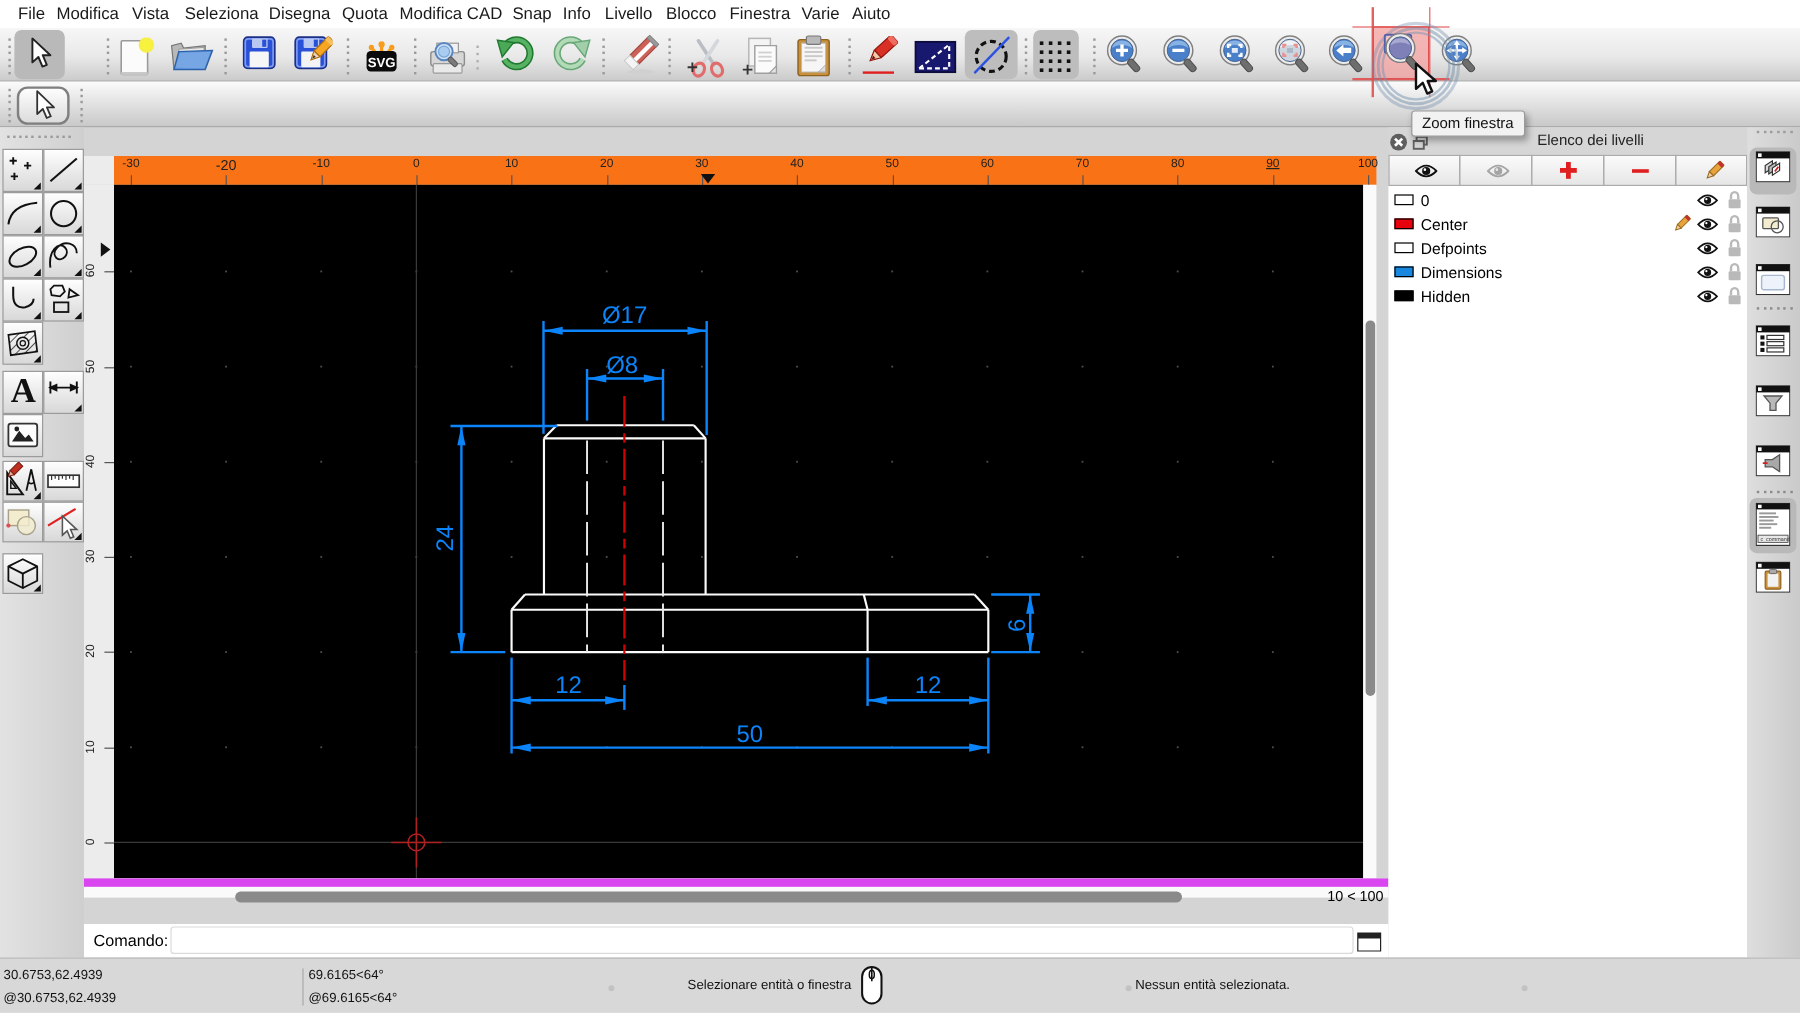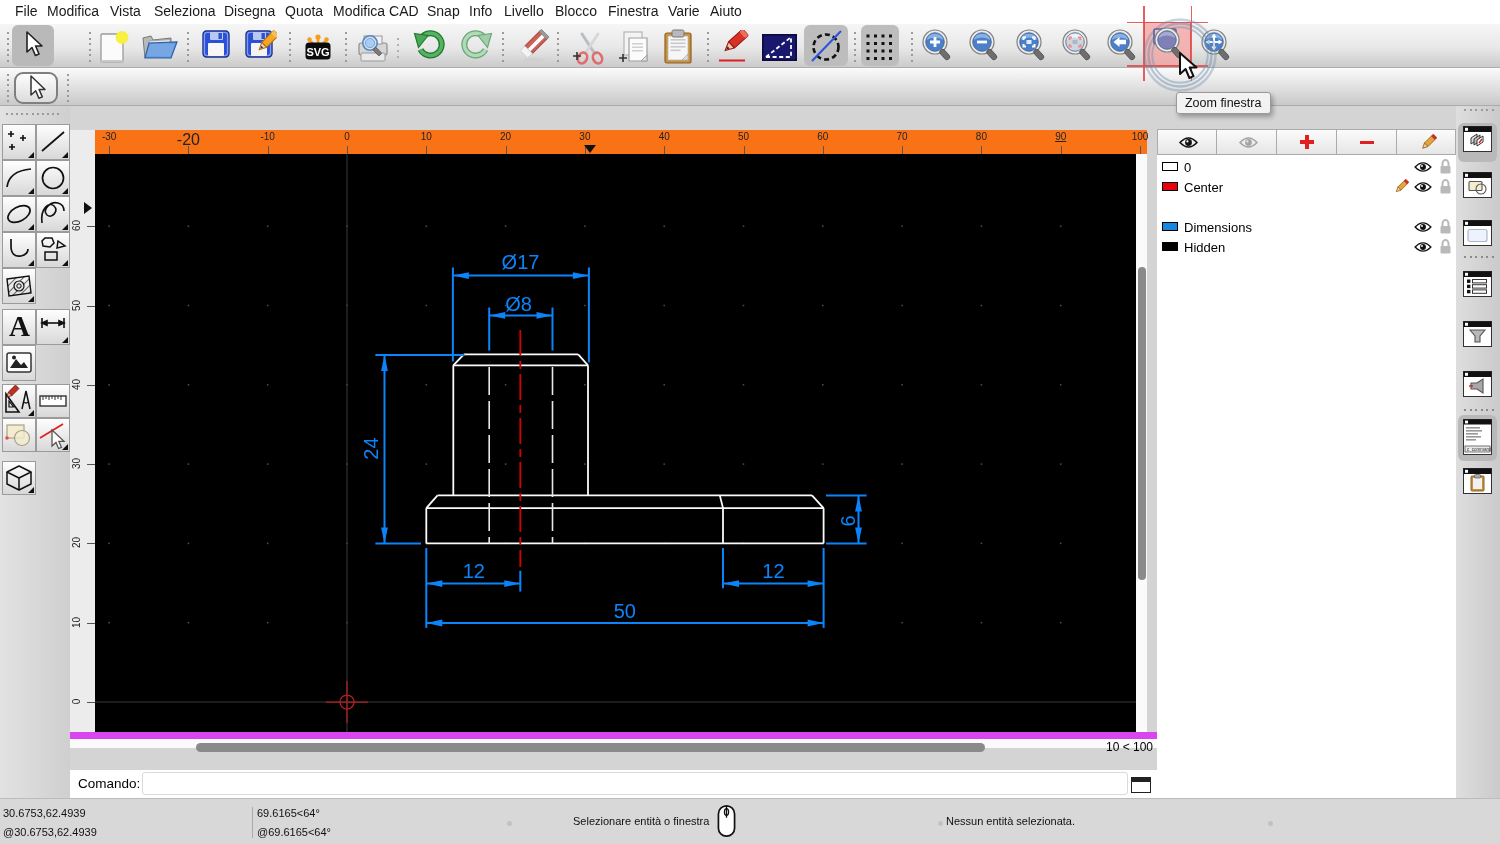--- a/index.html
+++ b/index.html
@@ -453,21 +453,21 @@
       <div style="position:absolute;left:46.800000000000004px;top:7px;width:2px;height:2px;background:#9a9a9a;"></div>
       <div style="position:absolute;left:51.900000000000006px;top:7px;width:2px;height:2px;background:#9a9a9a;"></div>
       <div style="position:absolute;left:57.00000000000001px;top:7px;width:2px;height:2px;background:#9a9a9a;"></div>
     </div>
 
 
   <div class="abs" style="left:70px;top:130px;width:25px;height:24px;background:#ececec;"></div>
   <div id="hruler" class="abs">
       <div style="position:absolute;left:-5.900000000000006px;top:1px;width:40px;text-align:center;font-size:10px;color:#222;">-30</div>
       <div style="position:absolute;left:14.099999999999994px;top:16px;width:1px;height:8px;background:#555;"></div>
-      <div style="position:absolute;left:73.4px;top:1px;width:40px;text-align:center;font-size:16px;color:#222;">-20</div>
+      <div style="position:absolute;left:73.4px;top:1px;width:40px;text-align:center;font-size:12px;color:#222;">-20</div>
       <div style="position:absolute;left:93.4px;top:16px;width:1px;height:8px;background:#555;"></div>
       <div style="position:absolute;left:152.7px;top:1px;width:40px;text-align:center;font-size:10px;color:#222;">-10</div>
       <div style="position:absolute;left:172.7px;top:16px;width:1px;height:8px;background:#555;"></div>
       <div style="position:absolute;left:232px;top:1px;width:40px;text-align:center;font-size:10px;color:#222;">0</div>
       <div style="position:absolute;left:252px;top:16px;width:1px;height:8px;background:#555;"></div>
       <div style="position:absolute;left:311.3px;top:1px;width:40px;text-align:center;font-size:10px;color:#222;">10</div>
       <div style="position:absolute;left:331.3px;top:16px;width:1px;height:8px;background:#555;"></div>
       <div style="position:absolute;left:390.6px;top:1px;width:40px;text-align:center;font-size:10px;color:#222;">20</div>
       <div style="position:absolute;left:410.6px;top:16px;width:1px;height:8px;background:#555;"></div>
       <div style="position:absolute;left:469.9px;top:1px;width:40px;text-align:center;font-size:10px;color:#222;">30</div>
@@ -691,20 +691,31 @@
       <div id="hthumb"></div>
       <div id="corner-lbl">10 &lt; 100</div>
     </div>
 
   <div id="cmdrow" class="abs">
     <span style="position:absolute;left:8px;top:6px;font-size:13.5px;color:#000;">Comando:</span>
     <div style="position:absolute;left:72px;top:2px;width:986px;height:23px;background:#fff;border:1px solid #dadada;border-radius:3px;"></div>
     <div style="position:absolute;left:1061px;top:7px;width:20px;height:16px;border:1.5px solid #222;border-top:5px solid #222;background:#fff;"></div>
   </div>
 
+  <div id="dockhdr" class="abs">
+    <svg style="position:absolute;left:1px;top:5px;" width="15" height="15" viewBox="0 0 15 15">
+      <circle cx="7.5" cy="7.5" r="7" fill="#5f5f5f"></circle>
+      <path d="M4.5,4.5 L10.5,10.5 M10.5,4.5 L4.5,10.5" stroke="#fff" stroke-width="2.2"></path>
+    </svg>
+    <svg style="position:absolute;left:20px;top:7px;" width="13" height="12" viewBox="0 0 13 12">
+      <rect x="3.5" y="1" width="8.5" height="6.5" fill="none" stroke="#5f5f5f" stroke-width="1.6"></rect>
+      <rect x="1" y="4.5" width="8.5" height="6.5" fill="#d6d6d6" stroke="#5f5f5f" stroke-width="1.6"></rect>
+    </svg>
+    <span style="position:absolute;left:124px;top:4px;font-size:12.5px;color:#222;">Elenco dei livelli</span>
+  </div>
   <div id="docktb" class="abs">
     <div class="ltb" style="left:0px;width:60px;">
       <svg style="position:absolute;left:21px;top:6px;" width="19" height="13" viewBox="0 0 19 13">
         <path d="M1,6.5 Q9.5,-2.5 18,6.5 Q9.5,15.5 1,6.5 Z" fill="none" stroke="#111" stroke-width="1.6"></path>
         <circle cx="9.5" cy="6.5" r="3.4" fill="#111"></circle>
           <circle cx="8.4" cy="5.4" r="1.1" fill="#fff"></circle>
       </svg>
       </div>
     <div class="ltb" style="left:59px;width:61px;">
       <svg style="position:absolute;left:22px;top:6px;" width="19" height="13" viewBox="0 0 19 13">
@@ -759,20 +770,33 @@
       <svg style="position:absolute;left:257px;top:4px;" width="18" height="12" viewBox="0 0 19 13">
           <path d="M1,6.5 Q9.5,-2.5 18,6.5 Q9.5,15.5 1,6.5 Z" fill="none" stroke="#111" stroke-width="1.5"></path>
           <circle cx="9.5" cy="6.5" r="3.2" fill="#111"></circle>
           <circle cx="8.4" cy="5.4" r="1" fill="#fff"></circle>
         </svg>
       <svg style="position:absolute;left:282px;top:2px;" width="13" height="16" viewBox="0 0 13 16">
           <path d="M3.5,7 L3.5,4.5 A 3 3.4 0 0 1 9.5,4.5 L9.5,7" fill="none" stroke="#b9b9b9" stroke-width="2"></path>
           <rect x="1.5" y="7" width="10" height="7.5" rx="1" fill="#b9b9b9"></rect>
         </svg>
     </div>
+    <div class="lrow" style="top:42px;">
+      <div class="lsw" style="background:#fff;"></div>
+        <div class="lname">Defpoints</div>
+      <svg style="position:absolute;left:257px;top:4px;" width="18" height="12" viewBox="0 0 19 13">
+          <path d="M1,6.5 Q9.5,-2.5 18,6.5 Q9.5,15.5 1,6.5 Z" fill="none" stroke="#111" stroke-width="1.5"></path>
+          <circle cx="9.5" cy="6.5" r="3.2" fill="#111"></circle>
+          <circle cx="8.4" cy="5.4" r="1" fill="#fff"></circle>
+        </svg>
+      <svg style="position:absolute;left:282px;top:2px;" width="13" height="16" viewBox="0 0 13 16">
+          <path d="M3.5,7 L3.5,4.5 A 3 3.4 0 0 1 9.5,4.5 L9.5,7" fill="none" stroke="#b9b9b9" stroke-width="2"></path>
+          <rect x="1.5" y="7" width="10" height="7.5" rx="1" fill="#b9b9b9"></rect>
+        </svg>
+    </div>
     <div class="lrow" style="top:62px;">
       <div class="lsw" style="background:#1887e0;"></div>
         <div class="lname">Dimensions</div>
       <svg style="position:absolute;left:257px;top:4px;" width="18" height="12" viewBox="0 0 19 13">
           <path d="M1,6.5 Q9.5,-2.5 18,6.5 Q9.5,15.5 1,6.5 Z" fill="none" stroke="#111" stroke-width="1.5"></path>
           <circle cx="9.5" cy="6.5" r="3.2" fill="#111"></circle>
           <circle cx="8.4" cy="5.4" r="1" fill="#fff"></circle>
         </svg>
       <svg style="position:absolute;left:282px;top:2px;" width="13" height="16" viewBox="0 0 13 16">
           <path d="M3.5,7 L3.5,4.5 A 3 3.4 0 0 1 9.5,4.5 L9.5,7" fill="none" stroke="#b9b9b9" stroke-width="2"></path>

